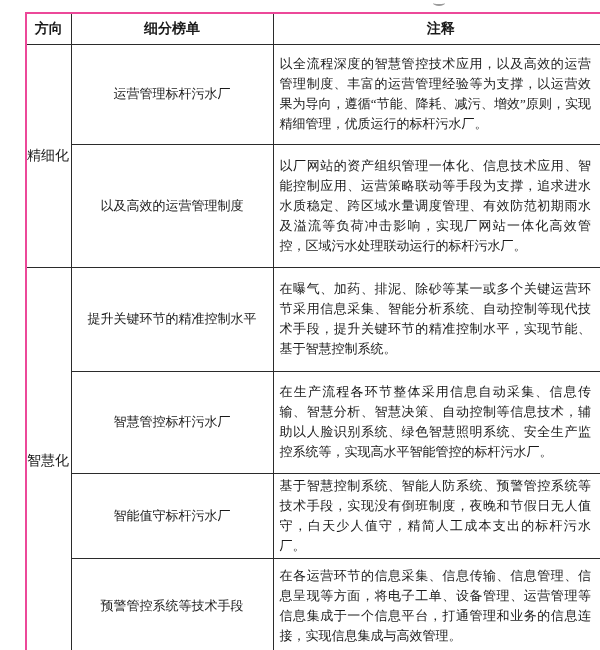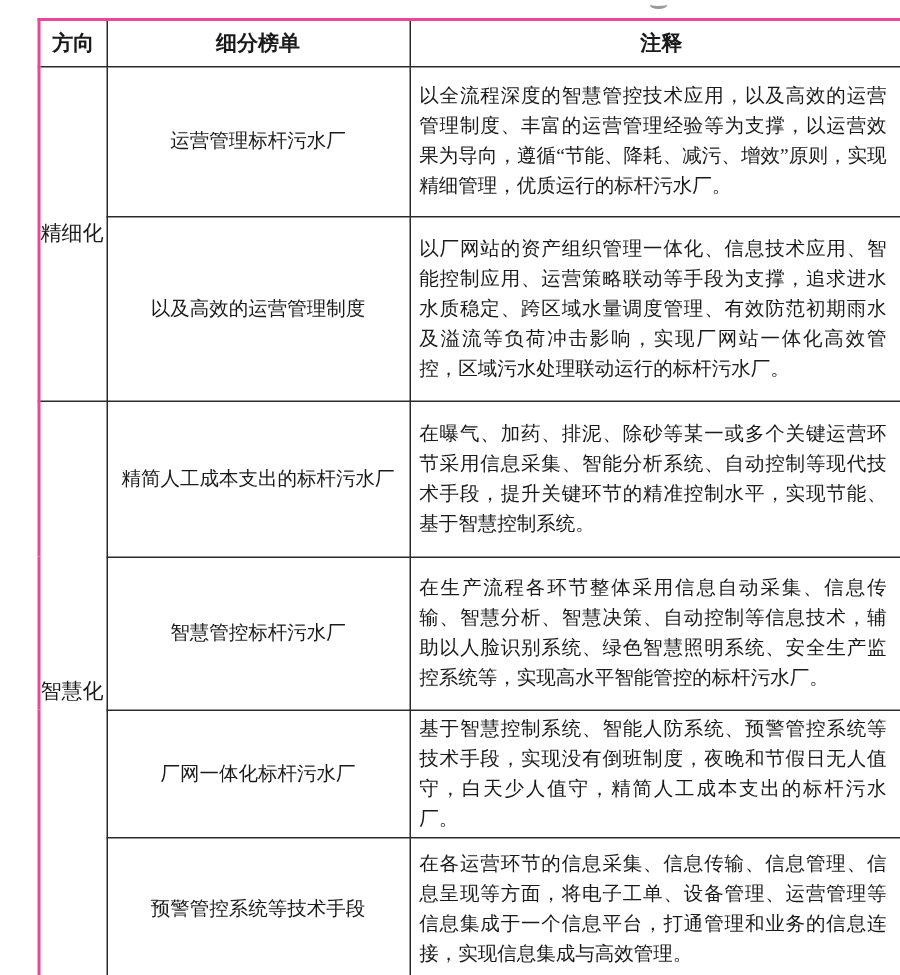--- a/index.html
+++ b/index.html
@@ -108,29 +108,29 @@
         <td class="dir" rowspan="2">精细化</td>
         <td class="name">运营管理标杆污水厂</td>
         <td class="note">以全流程深度的智慧管控技术应用，以及高效的运营管理制度、丰富的运营管理经验等为支撑，以运营效果为导向，遵循“节能、降耗、减污、增效”原则，实现精细管理，优质运行的标杆污水厂。</td>
       </tr>
       <tr class="r2">
         <td class="name">以及高效的运营管理制度</td>
         <td class="note">以厂网站的资产组织管理一体化、信息技术应用、智能控制应用、运营策略联动等手段为支撑，追求进水水质稳定、跨区域水量调度管理、有效防范初期雨水及溢流等负荷冲击影响，实现厂网站一体化高效管控，区域污水处理联动运行的标杆污水厂。</td>
       </tr>
       <tr class="r3">
         <td class="dir" rowspan="4">智慧化</td>
-        <td class="name">精简人工成本支出的标杆污水厂</td>
+        <td class="name">提升关键环节的精准控制水平</td>
         <td class="note">在曝气、加药、排泥、除砂等某一或多个关键运营环节采用信息采集、智能分析系统、自动控制等现代技术手段，提升关键环节的精准控制水平，实现节能、基于智慧控制系统。</td>
       </tr>
       <tr class="r4">
         <td class="name">智慧管控标杆污水厂</td>
         <td class="note">在生产流程各环节整体采用信息自动采集、信息传输、智慧分析、智慧决策、自动控制等信息技术，辅助以人脸识别系统、绿色智慧照明系统、安全生产监控系统等，实现高水平智能管控的标杆污水厂。</td>
       </tr>
       <tr class="r5">
-        <td class="name">厂网一体化标杆污水厂</td>
+        <td class="name">智能值守标杆污水厂</td>
         <td class="note">基于智慧控制系统、智能人防系统、预警管控系统等技术手段，实现没有倒班制度，夜晚和节假日无人值守，白天少人值守，精简人工成本支出的标杆污水厂。</td>
       </tr>
       <tr class="r6">
         <td class="name">预警管控系统等技术手段</td>
         <td class="note">在各运营环节的信息采集、信息传输、信息管理、信息呈现等方面，将电子工单、设备管理、运营管理等信息集成于一个信息平台，打通管理和业务的信息连接，实现信息集成与高效管理。</td>
       </tr>
     </tbody>
   </table>
 
 </div>

